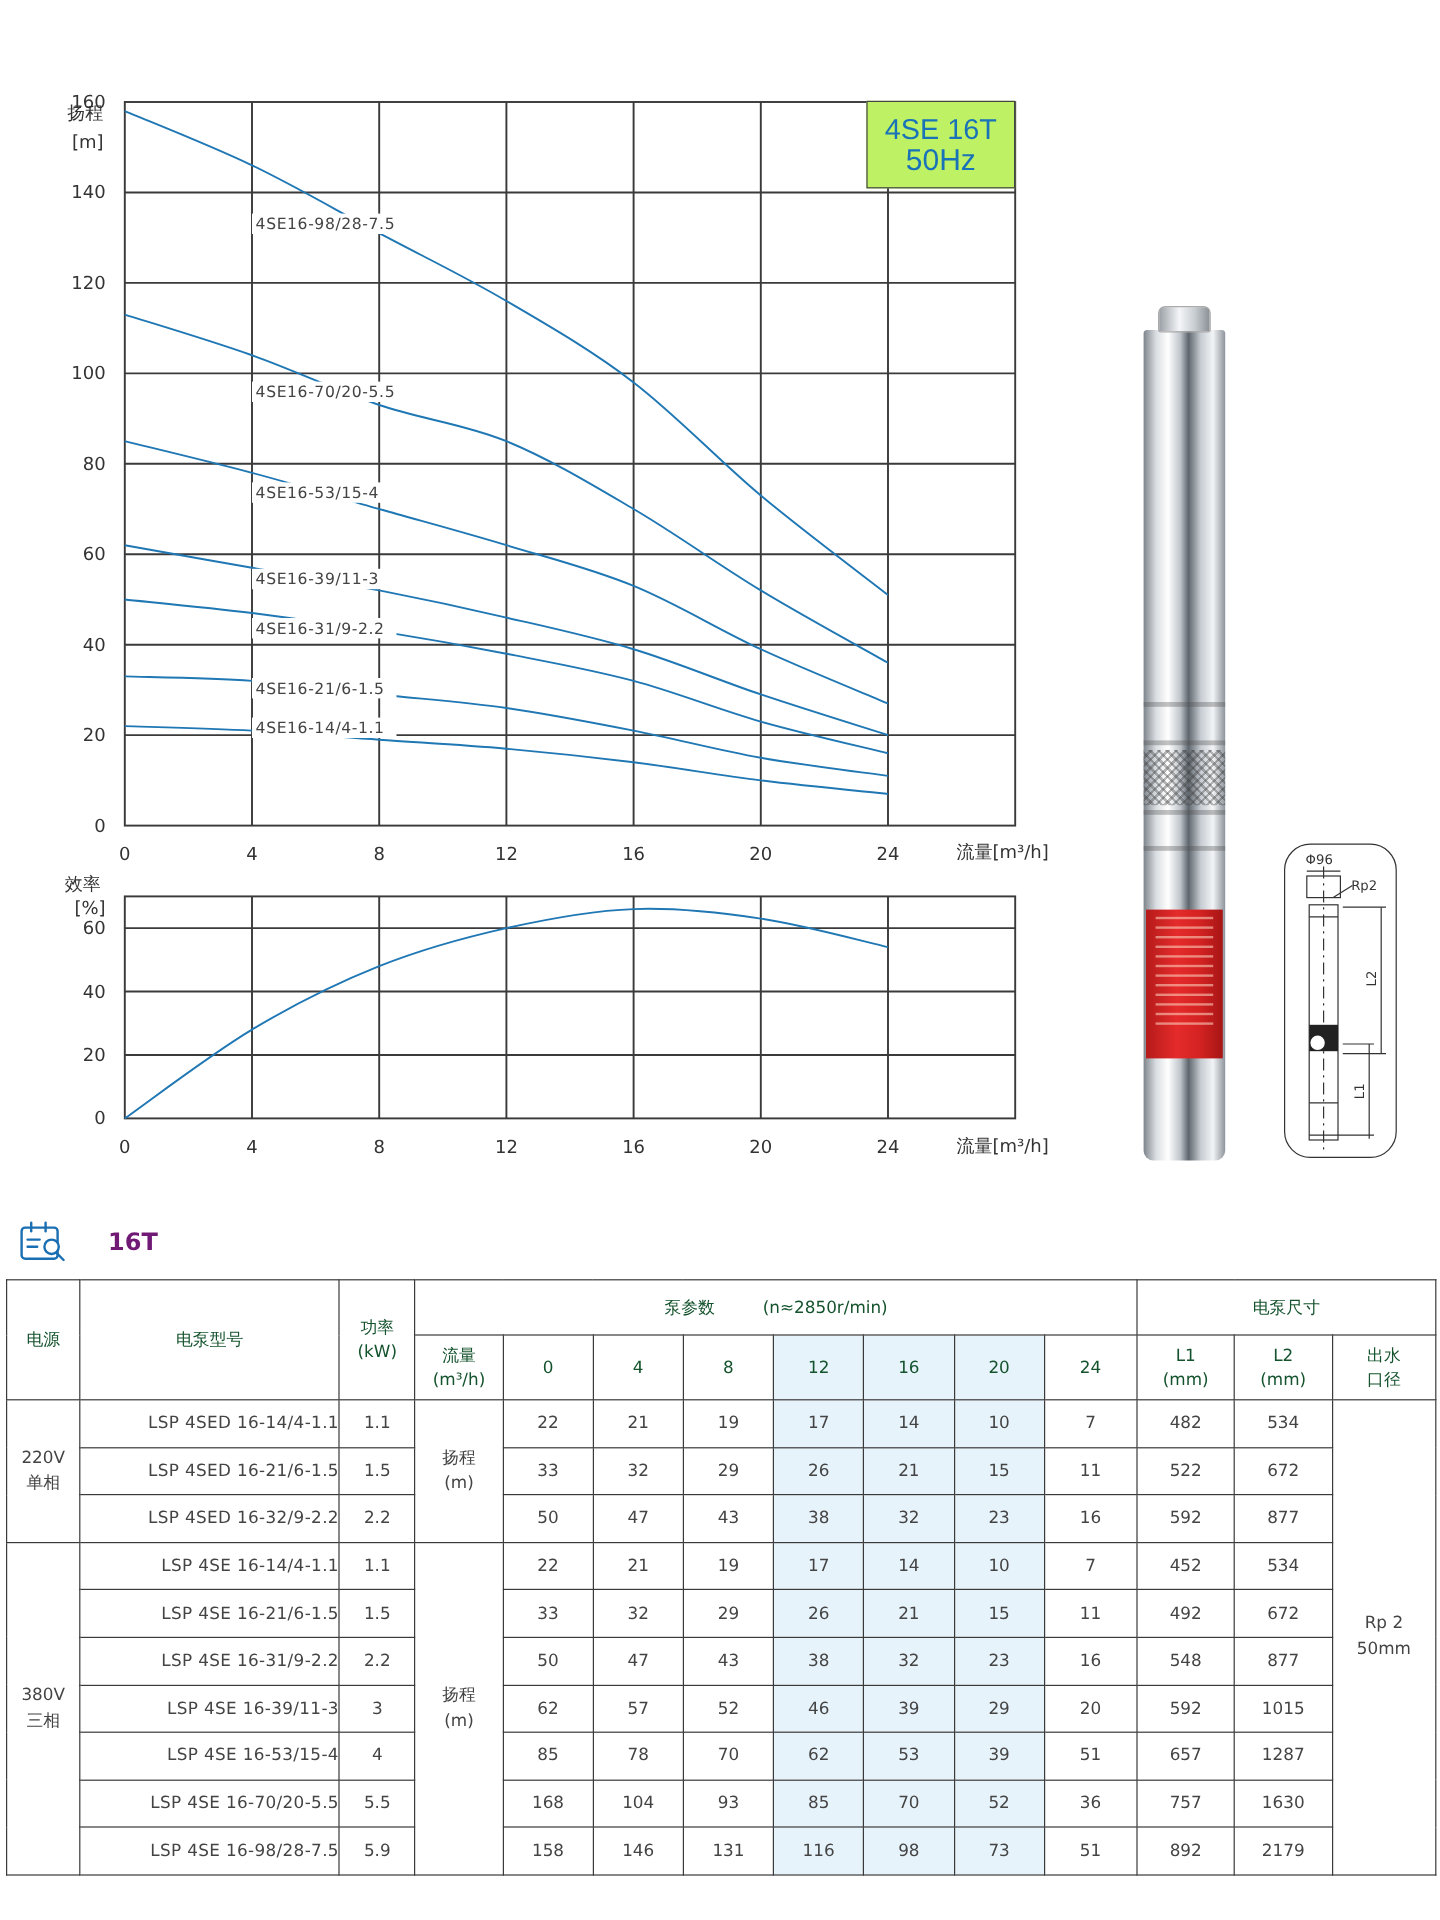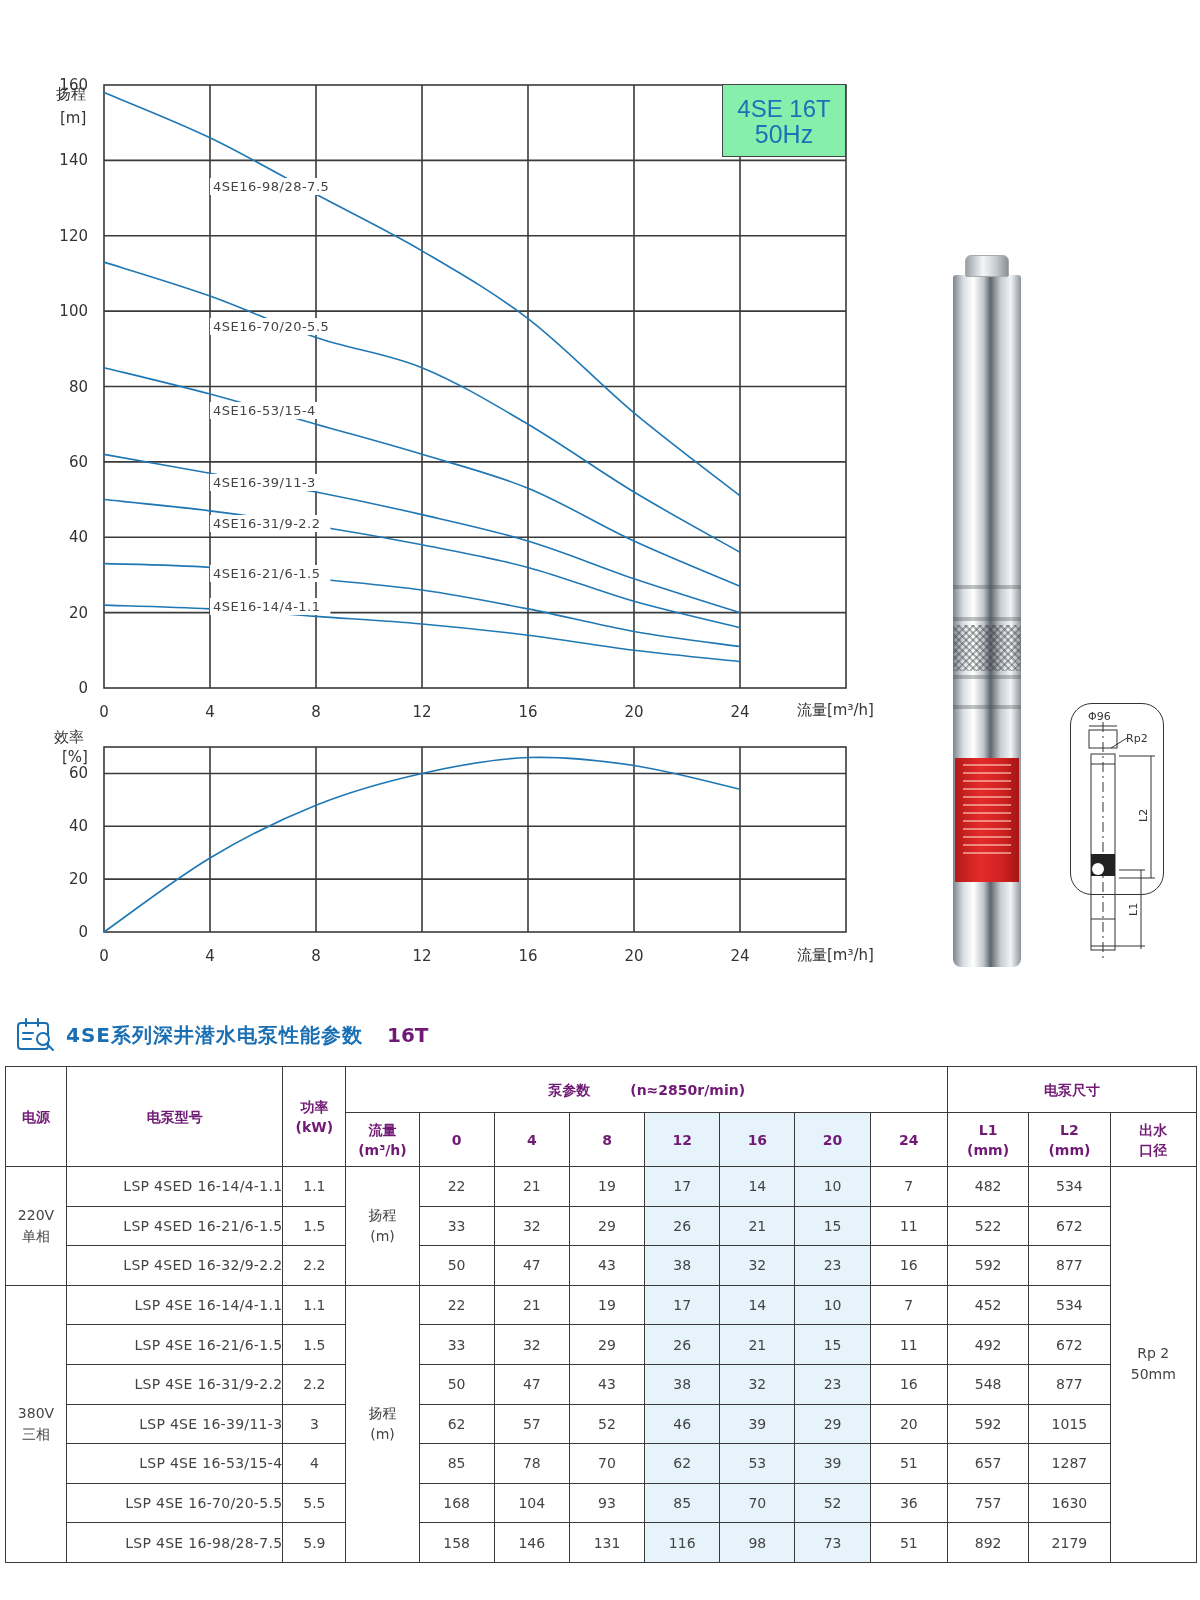--- a/index.html
+++ b/index.html
@@ -4,55 +4,55 @@
 <style>
   * { box-sizing: border-box; margin: 0; padding: 0; }
   html, body { width: 1200px; height: 1600px; background: #ffffff; overflow: hidden; }
   body { position: relative; font-family: "DejaVu Sans", "Liberation Sans", sans-serif; color: #333; }
 
   .chart-svg { position: absolute; left: 0; top: 0; }
   .axis-text { font-family: "DejaVu Sans", sans-serif; font-size: 15px; fill: #333; }
   .curve-label { font-family: "DejaVu Sans", sans-serif; font-size: 13px; fill: #444; letter-spacing: 0.5px; }
 
   .badge { position: absolute; left: 722px; top: 84px; width: 124px; height: 73px;
-           border: 1.5px solid #444; background: #86efac; text-align: center; color: #1a72b8; }
+           border: 1.5px solid #444; background: #bef264; text-align: center; color: #1a72b8; }
   .badge .t1 { font-size: 24px; line-height: 28px; margin-top: 10px; font-family: "Liberation Sans", sans-serif; }
   .badge .t2 { font-size: 25px; line-height: 22px; font-family: "Liberation Sans", sans-serif; }
 
   
   .pump { position: absolute; left: 953px; top: 255px; width: 68px; height: 712px; }
   .pump .cap { position: absolute; left: 12px; top: 0; width: 44px; height: 22px;
                background: linear-gradient(90deg,#9aa0a6,#f4f6f8 40%,#c9ced3 70%,#8a9096);
                border-radius: 6px 6px 2px 2px; border: 1px solid #aaa; }
   .pump .body { position: absolute; left: 0; top: 20px; width: 68px; height: 692px;
                 background: linear-gradient(90deg,#7d848b 0%,#d9dde1 15%,#ffffff 30%,#bfc5cb 45%,#5f666d 55%,#c6ccd2 70%,#f2f4f6 85%,#8d949b 100%);
                 border-radius: 3px 3px 8px 8px; }
   .pump .mesh { position: absolute; left: 0; top: 370px; width: 68px; height: 46px;
                 background: repeating-linear-gradient(45deg, rgba(60,60,60,.35) 0 2px, transparent 2px 5px),
                             repeating-linear-gradient(-45deg, rgba(60,60,60,.35) 0 2px, transparent 2px 5px); }
   .pump .band { position: absolute; left: 0; height: 4px; width: 68px; background: rgba(80,80,80,.35); }
   .pump .label { position: absolute; left: 2px; top: 503px; width: 64px; height: 124px;
                  background: linear-gradient(90deg,#b51a1a,#e52b2b 40%,#d42222 70%,#a71515); }
   .pump .label i { display:block; height:2px; margin:6px 8px 0; background: rgba(255,220,200,.55); }
 
   
-  .dim { position: absolute; left: 1070px; top: 703px; width: 94px; height: 192px;
+  .dim { position: absolute; left: 1070px; top: 703px; width: 94px; height: 262px;
          border: 1.5px solid #333; border-radius: 22px; }
 
   
   .section-title { position: absolute; left: 16px; top: 1017px; height: 36px; display: flex; align-items: center; }
   .section-title .ico { width: 40px; height: 36px; margin-right: 10px; }
   .section-title .txt { color: #1a6fb3; font-size: 20px; font-weight: bold; font-family: "DejaVu Sans", sans-serif; letter-spacing: 1px; }
   .section-title .txt2 { color: #701a75; font-size: 20px; font-weight: bold; margin-left: 24px; font-family: "DejaVu Sans", sans-serif; }
 
   
   table.spec { position: absolute; left: 5px; top: 1066px; width: 1192px; border-collapse: collapse; table-layout: fixed; }
   table.spec td, table.spec th { border: 1.5px solid #3a3a3a; text-align: center; vertical-align: middle;
         font-size: 14px; color: #444; font-weight: normal; font-family: "DejaVu Sans", sans-serif; }
-  table.spec th { font-size: 14px; font-weight: bold; color: #701a75; line-height: 20px; }
+  table.spec th { font-size: 14px; font-weight: normal; color: #14532d; line-height: 20px; }
   table.spec .hl { background: #e7f3fb; }
   table.spec tr.h1 { height: 46px; }
   table.spec tr.h2 { height: 54px; }
   table.spec tr.row { height: 39.6px; }
   table.spec td.model { text-align: right; padding-left: 41px; letter-spacing: 0.3px; }
   table.spec td.grp { line-height: 21px; }
 </style>
 </head>
 <body>
 
@@ -222,21 +222,20 @@
     <g stroke="#1a6fb3" stroke-width="2" fill="none" stroke-linecap="round">
       <rect x="2" y="6" width="30" height="26" rx="3"></rect>
       <line x1="10" y1="2" x2="10" y2="9"></line>
       <line x1="22" y1="2" x2="22" y2="9"></line>
       <line x1="7" y1="16" x2="17" y2="16"></line>
       <line x1="7" y1="22" x2="15" y2="22"></line>
       <circle cx="27" cy="22" r="6" fill="#fff"></circle>
       <line x1="31" y1="27" x2="37" y2="33"></line>
     </g>
   </svg>
-  <span class="txt">4SE系列深井潜水电泵性能参数</span>
   <span class="txt2">16T</span>
 </div>
 
 <table class="spec">
   <colgroup>
     <col style="width:60px">
       <col style="width:213px">
       <col style="width:62px">
       <col style="width:72px">
     <col style="width:74px">

